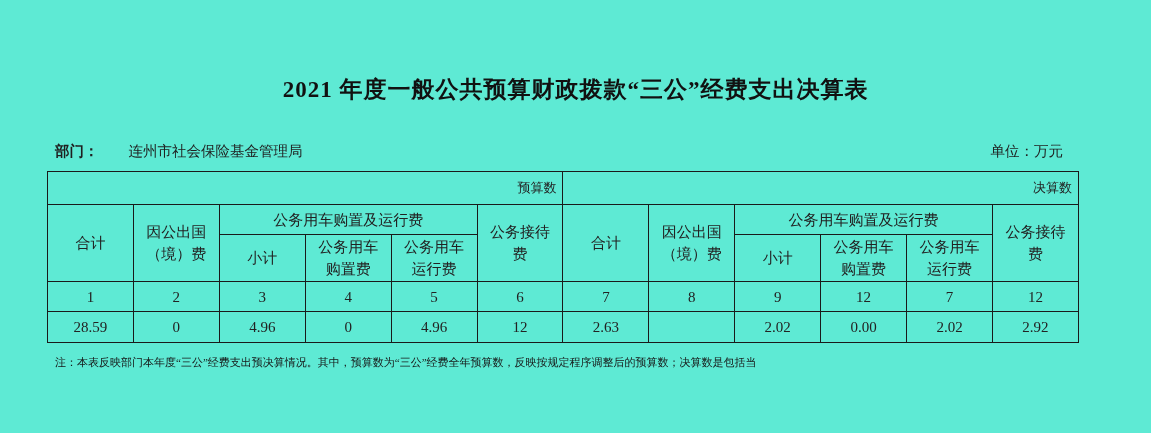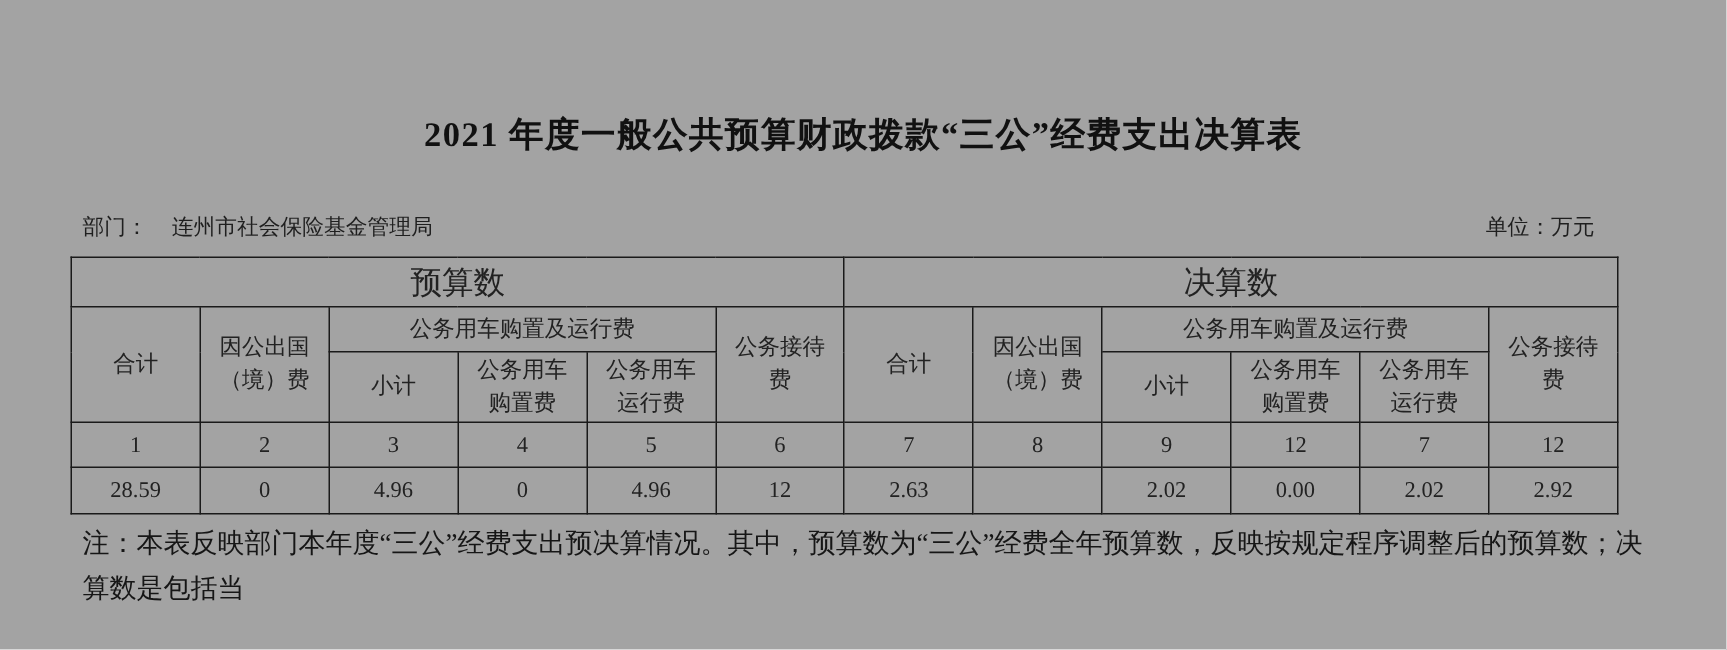--- a/index.html
+++ b/index.html
@@ -4,70 +4,70 @@
 <style>
   * { margin: 0; padding: 0; box-sizing: border-box; }
   html, body {
     width: 1151px; height: 433px;
     background: #ffffff;
     font-family: "Liberation Serif", "DejaVu Serif", serif;
     color: #1f1f1f;
     overflow: hidden;
     position: relative;
   }
-  .page { position: absolute; inset: 0; background: #a3a3a3; }
+  .page { position: absolute; inset: 0; background: #5eead4; }
 
   .title {
     position: absolute;
     top: 74px; left: 0; width: 100%;
     text-align: center;
     font-size: 23px;
     font-weight: bold;
     letter-spacing: 1px;
     color: #111;
   }
 
   .meta-row {
     position: absolute;
     top: 142px; left: 55px; width: 1008px;
     display: flex;
     justify-content: space-between;
     align-items: baseline;
     font-size: 14.5px;
   }
-  .meta-left .label { margin-right: 16px; }
+  .meta-left .label { margin-right: 30px; font-weight: bold; }
 
   table.fiscal {
     position: absolute;
     left: 47px; top: 171px;
     width: 1032px;
     border-collapse: collapse;
     table-layout: fixed;
     font-size: 15px;
     color: #222;
   }
   table.fiscal td {
     border: 1px solid #1a1a1a;
     text-align: center;
     vertical-align: middle;
     padding: 0 6px;
     line-height: 22px;
   }
-  tr.row-a td { height: 33px; font-size: 21px; }
+  tr.row-a td { height: 33px; font-size: 13px; text-align: right; }
   tr.row-b td { height: 30px; }
   tr.row-c td { height: 47px; }
   tr.row-d td { height: 30px; }
   tr.row-e td { height: 31px; }
   td.num { text-align: right; padding-right: 8px; font-size: 15px; }
 
   .notes {
     position: absolute;
     left: 55px; top: 347px;
     width: 1052px;
-    font-size: 18px;
+    font-size: 11px;
     line-height: 30px;
     color: #161616;
   }
 </style>
 </head>
 <body>
 
 <div class="page">
 
   <div class="title">2021 年度一般公共预算财政拨款“三公”经费支出决算表</div>

